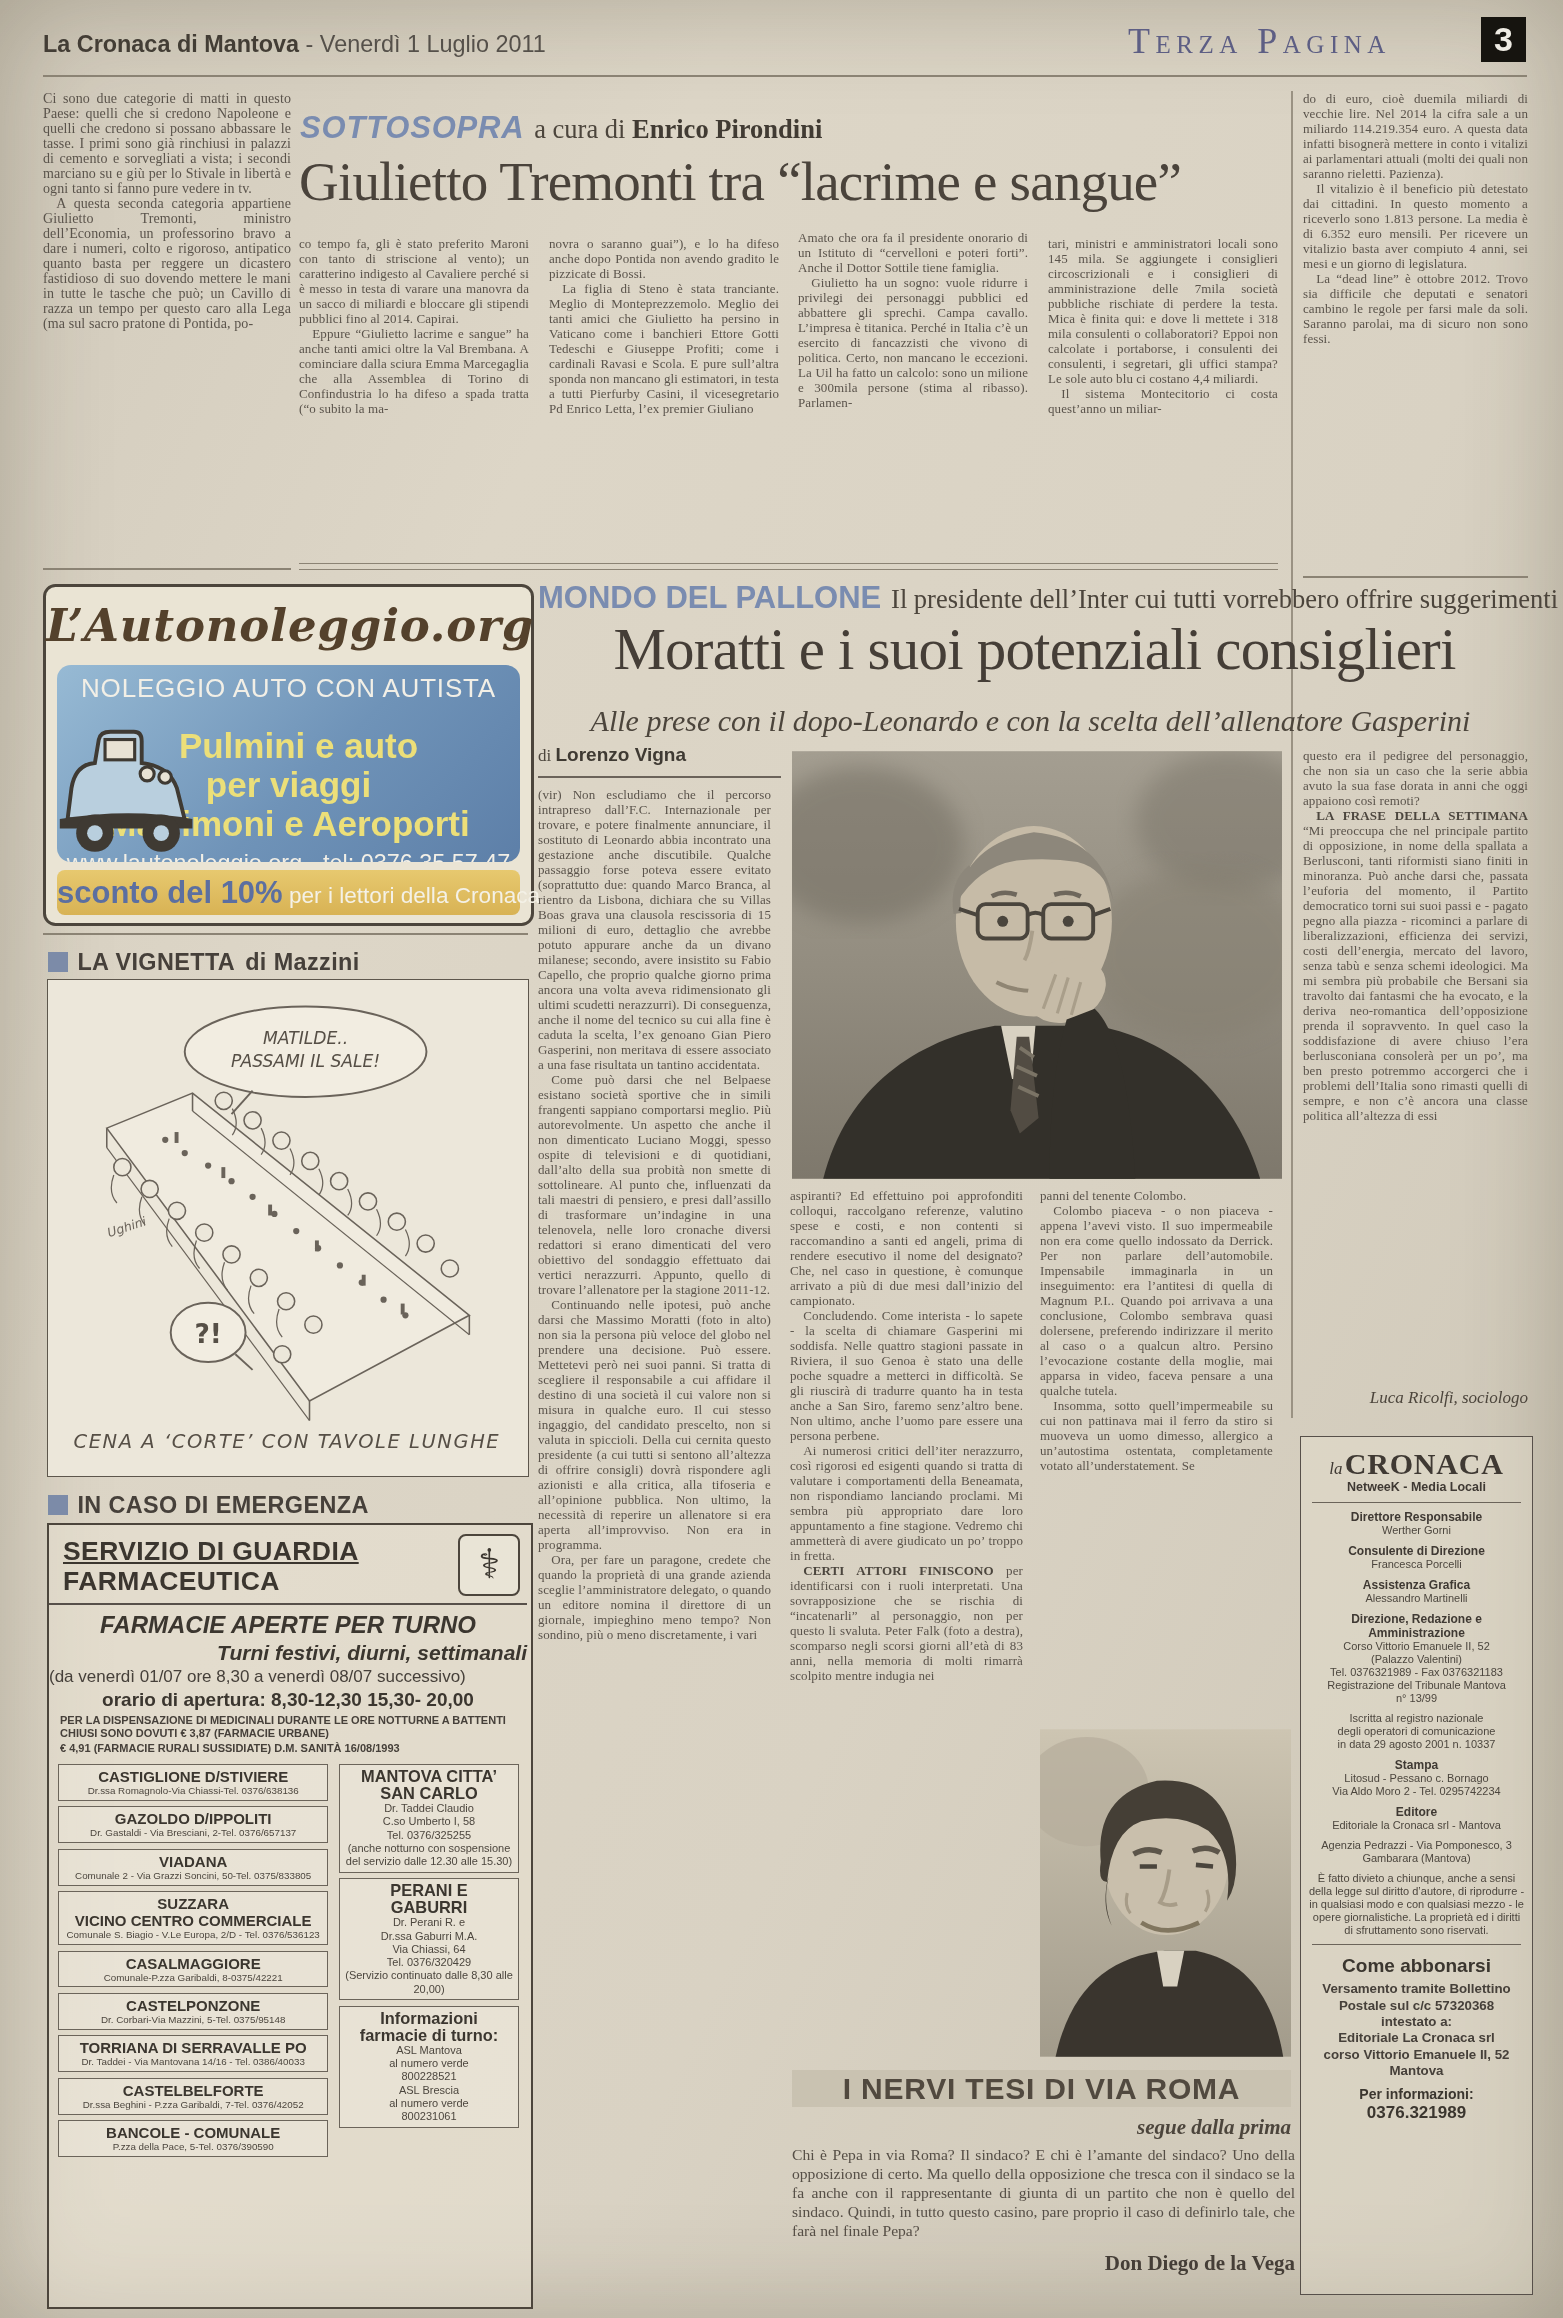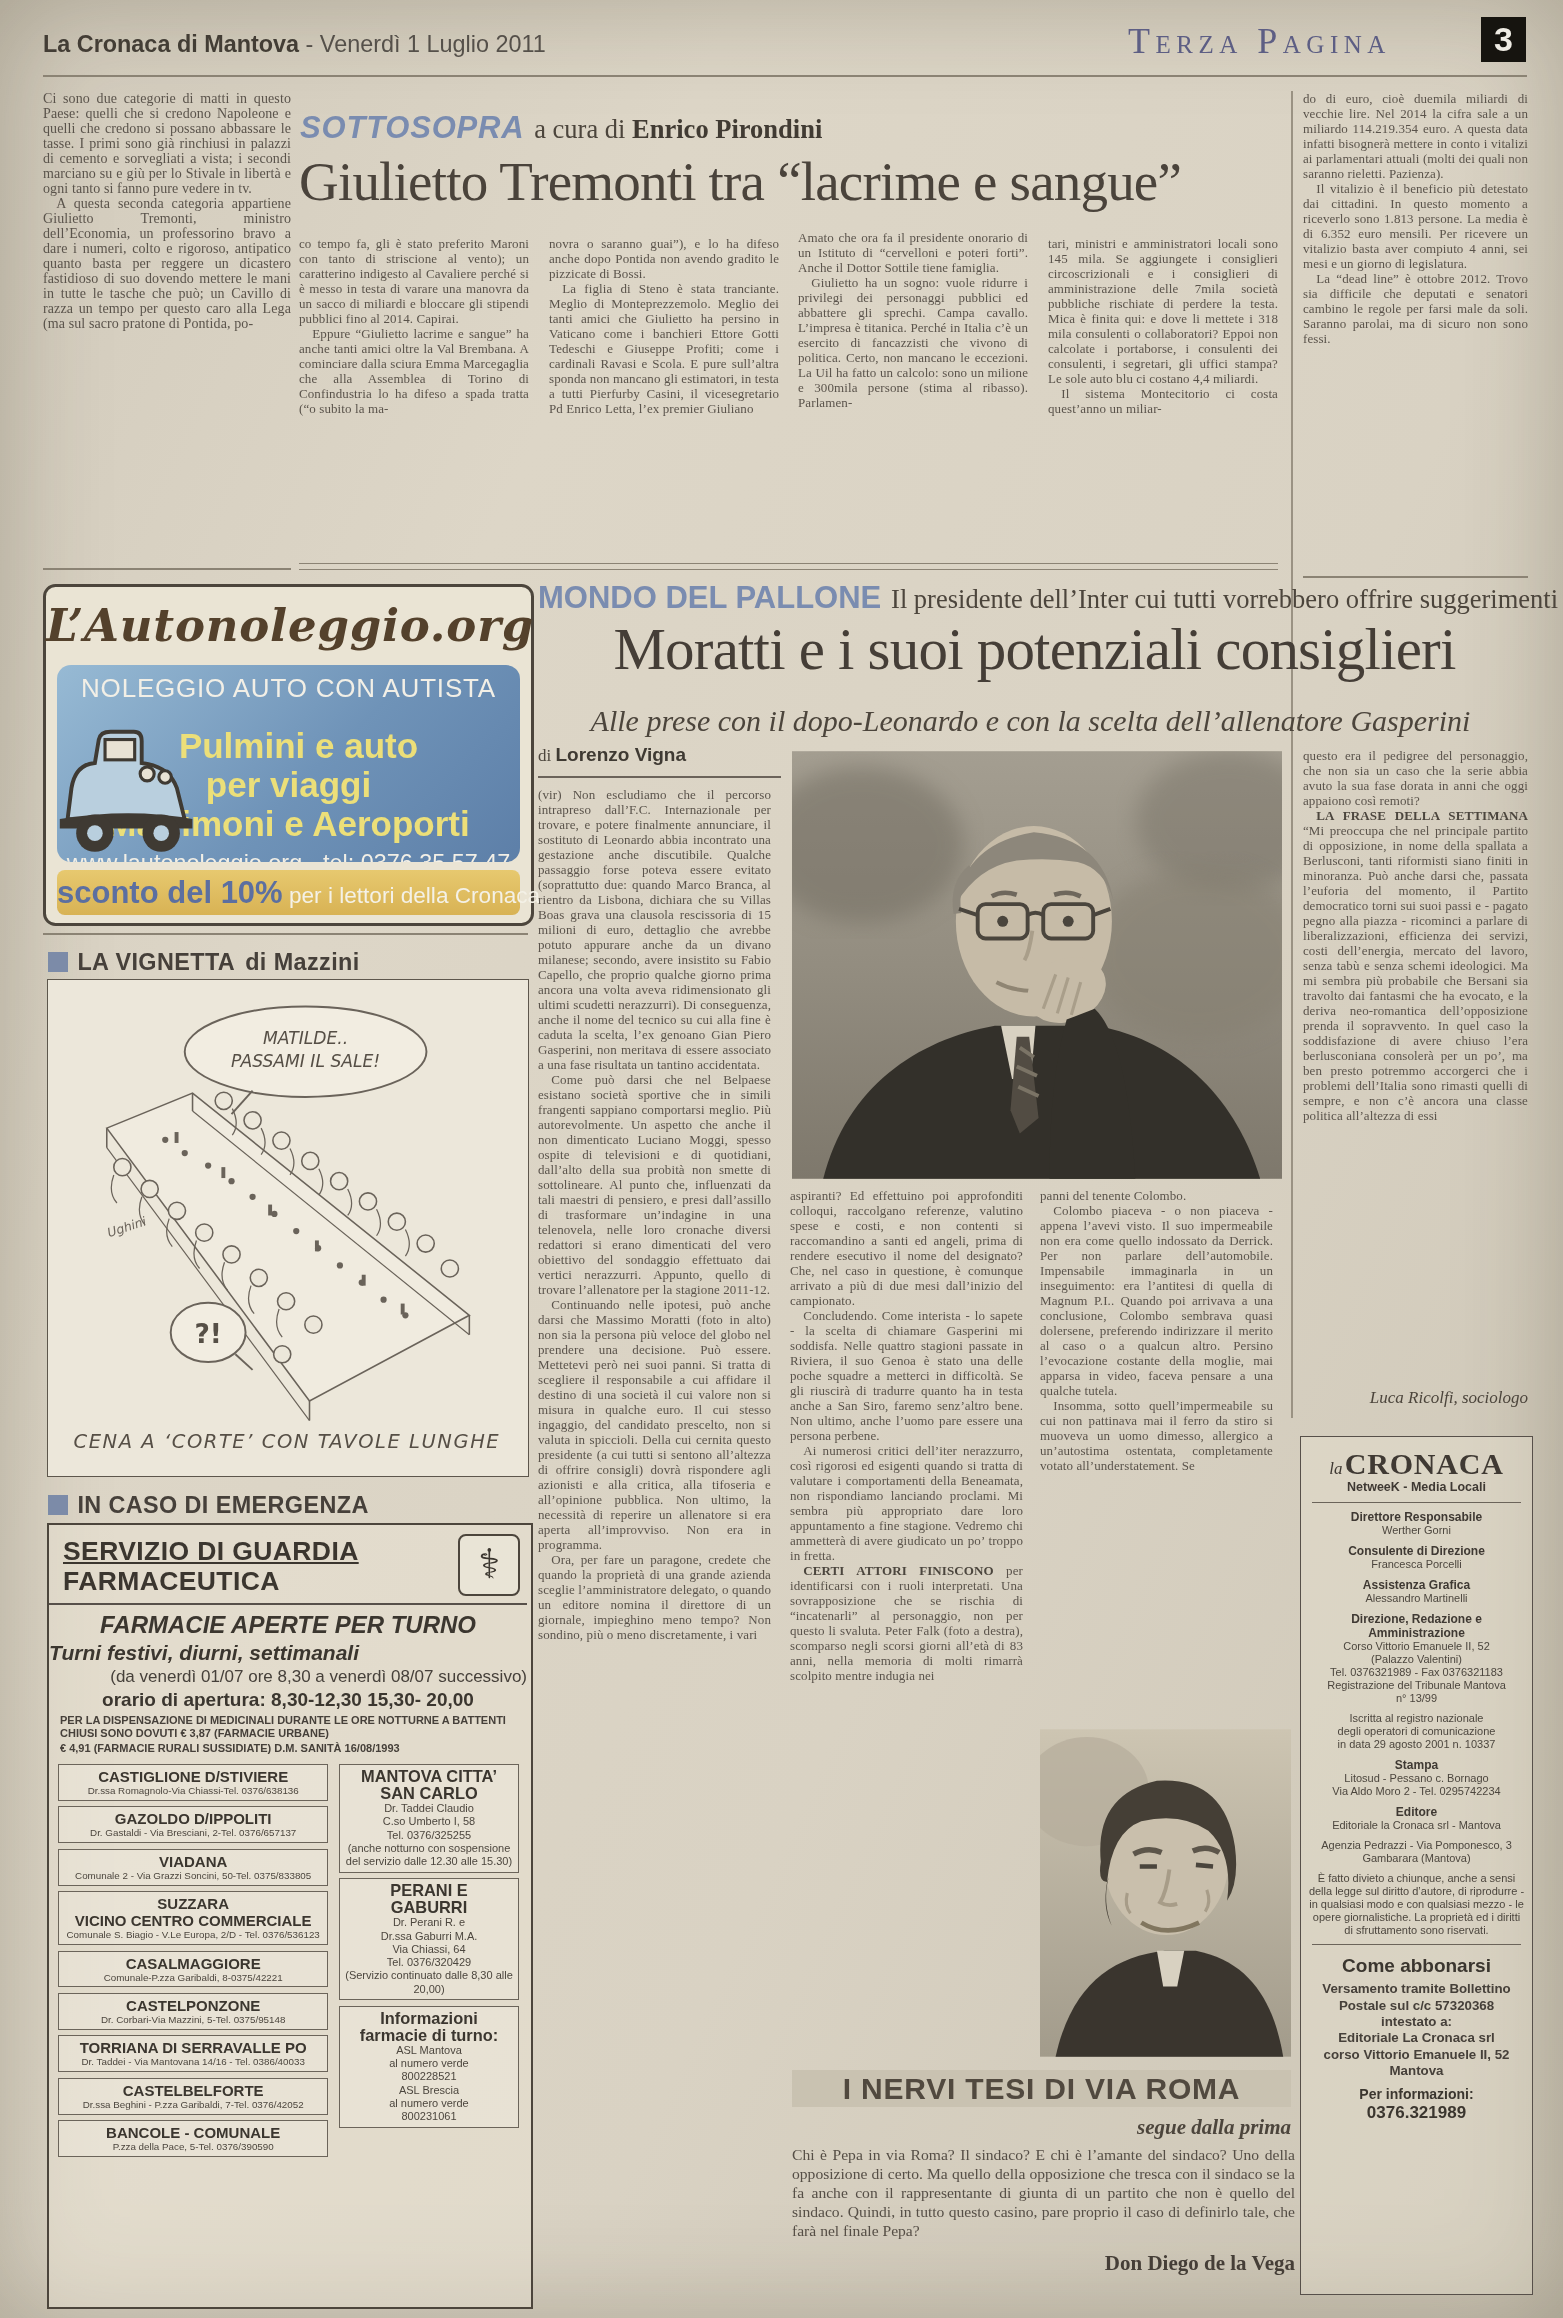--- a/index.html
+++ b/index.html
@@ -42,22 +42,22 @@
   .ad-discount-suffix{font:22.6px/45px "Liberation Sans",sans-serif;color:#f4f1e7;}
   
   .sq{display:inline-block;width:20px;height:20px;background:#7c8ba8;margin-right:9.4px;vertical-align:-2.3px;}
   .sechead{font:bold 23.4px/26.5px "Liberation Sans",sans-serif;color:#46403a;letter-spacing:0.4px;}
   
   .cartoon{position:absolute;left:47px;top:979px;width:480px;height:496px;background:#ece7da;border:1.6px solid #5d564c;}
   
   .phbox{position:absolute;left:47px;top:1523px;width:482px;height:782px;border:2.3px solid #4c453c;background:rgba(234,228,212,.45);}
   .ph-title{font:bold 26.5px/30px "Liberation Sans",sans-serif;color:#3b362f;letter-spacing:0.4px;}
   .ph-sub{font:bold 24px/26.5px "Liberation Sans",sans-serif;color:#3b362f;text-align:center;}
-  .ph-sub2{font:italic bold 21px/23.4px "Liberation Sans",sans-serif;color:#3b362f;text-align:left;}
-  .ph-period{font:17px/19.5px "Liberation Sans",sans-serif;color:#46403a;text-align:right;}
+  .ph-sub2{font:italic bold 21px/23.4px "Liberation Sans",sans-serif;color:#3b362f;text-align:right;}
+  .ph-period{font:17px/19.5px "Liberation Sans",sans-serif;color:#46403a;text-align:left;}
   .ph-hours{font:bold 19px/21px "Liberation Sans",sans-serif;color:#3b362f;text-align:center;}
   .ph-note{font:bold 11px/13.3px "Liberation Sans",sans-serif;color:#46403a;text-align:left;}
   .ph-list{position:absolute;overflow:hidden;}
   .ph{border:1.6px solid #6b645a;margin:0 3.1px 5.5px 3.1px;padding:3.1px 3.1px;text-align:center;background:rgba(250,247,238,.25);}
   .ph-n{font:bold 15px/17px "Liberation Sans",sans-serif;color:#3b362f;white-space:pre-line;}
   .ph-d{font:9.8px/11.7px "Liberation Sans",sans-serif;color:#4c463e;white-space:pre-line;}
   .caduceus{position:absolute;right:11px;top:9.4px;width:58px;height:58px;border:2.3px solid #4c453c;border-radius:7.8px;
     font:41px/56px "DejaVu Sans",sans-serif;text-align:center;color:#3b362f;background:rgba(250,247,238,.3);}
   
   .nervi-band{position:absolute;left:792px;top:2070px;width:499px;height:37px;background:#c9c2b1;

